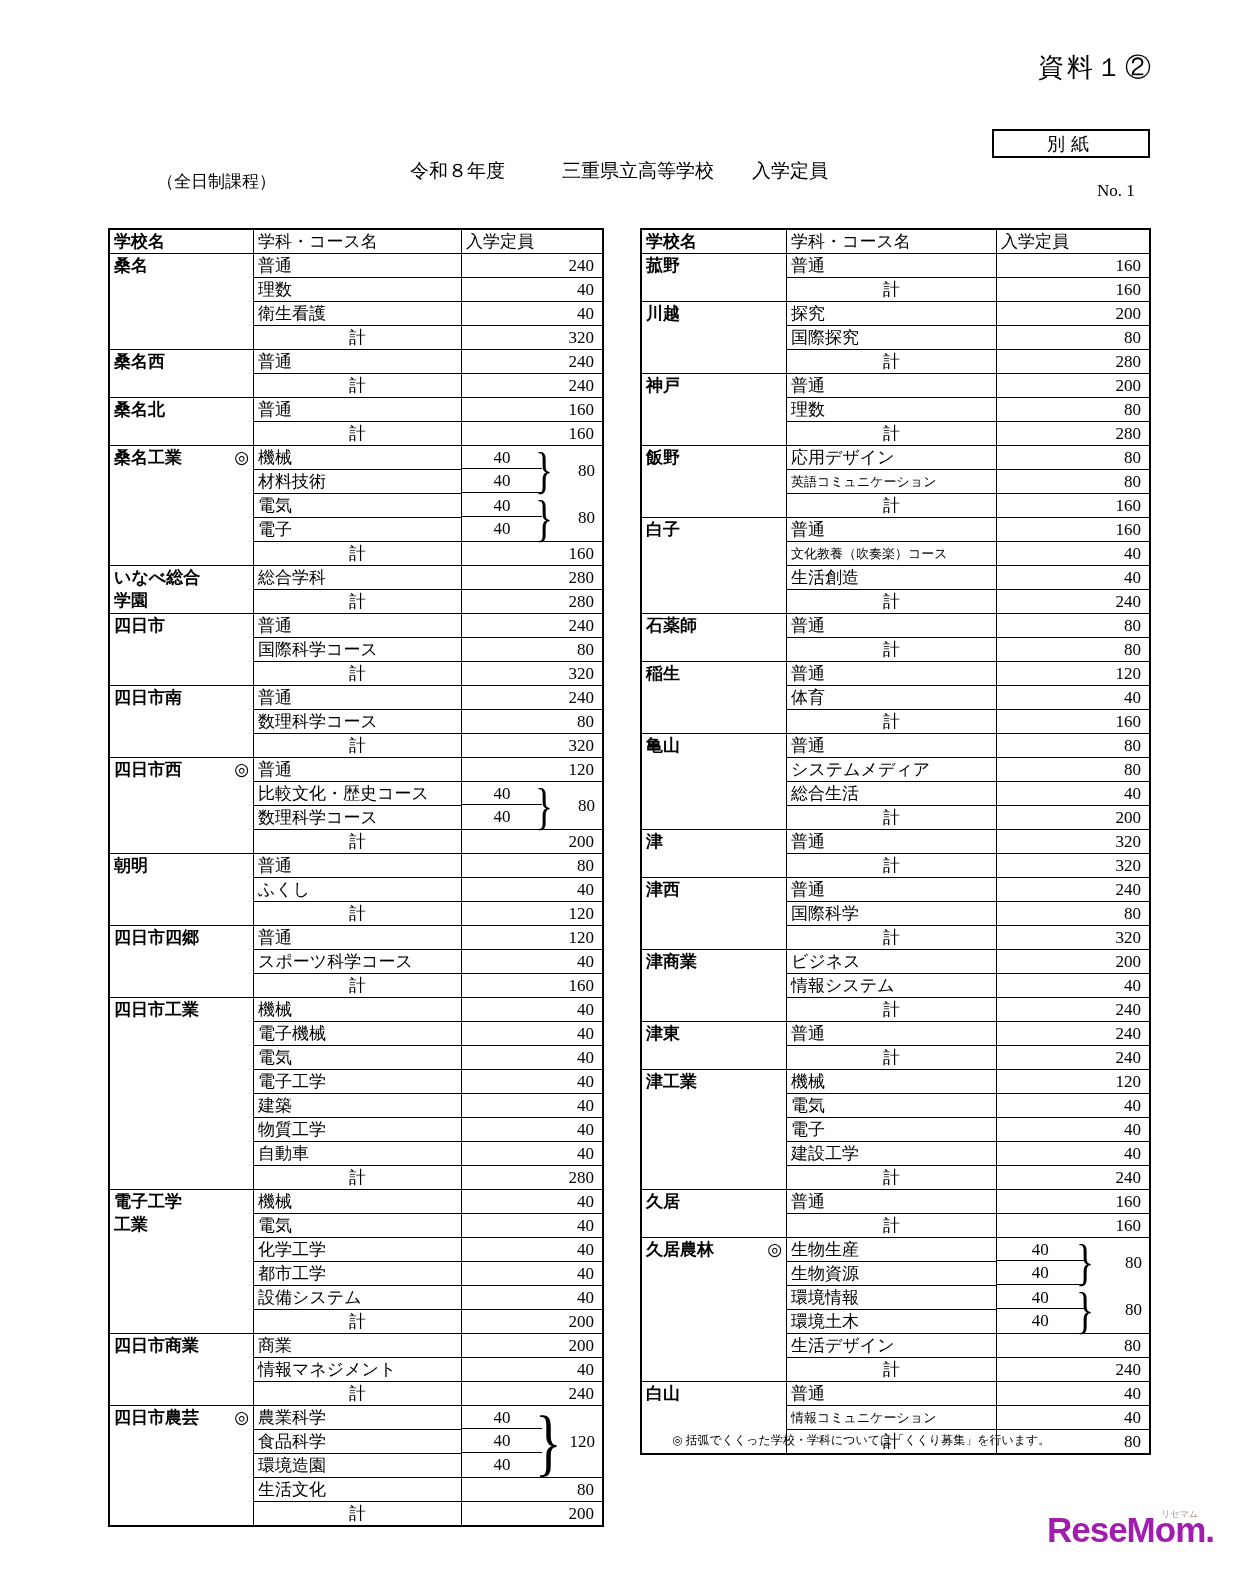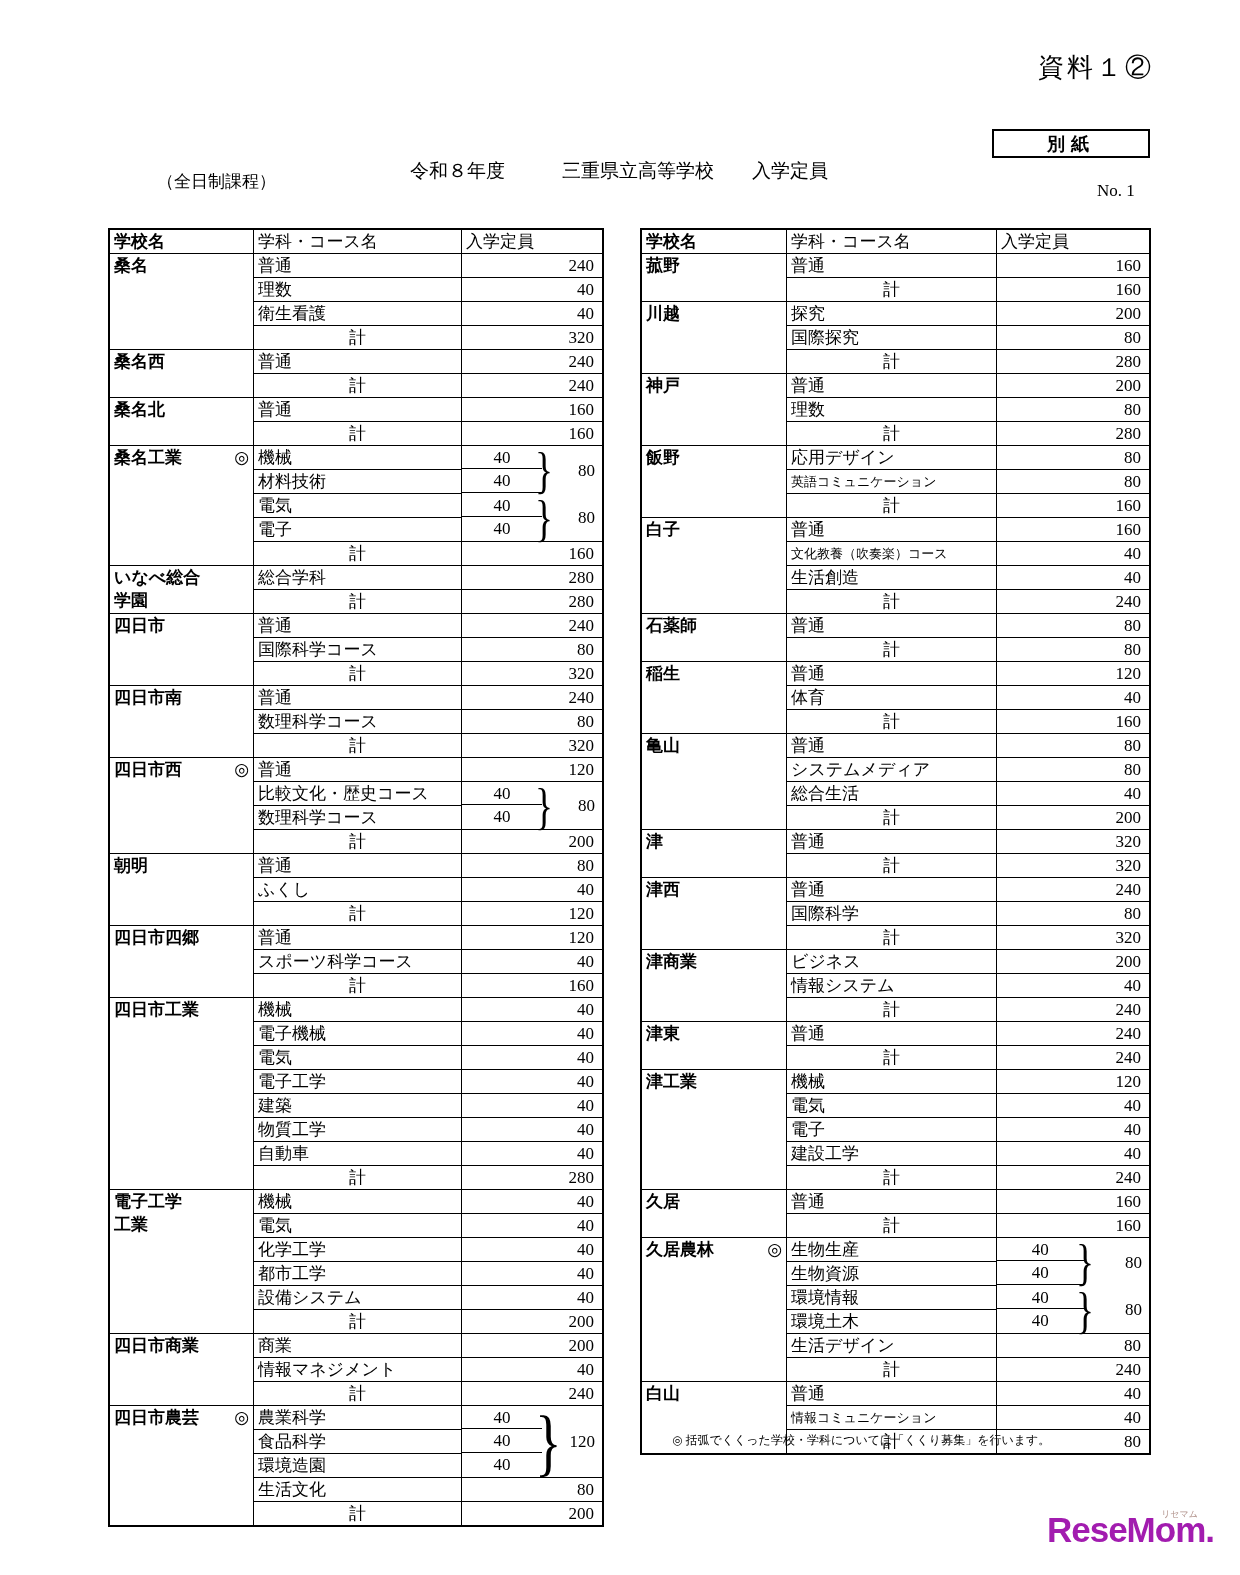--- a/index.html
+++ b/index.html
@@ -6,21 +6,21 @@
   html,body { background:#ffffff; }
   body {
     width:1240px; height:1575px; position:relative;
     font-family:"Liberation Serif","DejaVu Serif",serif;
     color:#000;
   }
   .doc-ref { position:absolute; top:50px; left:1038px; font-size:26px; letter-spacing:3px; }
   .attachment-box {
     position:absolute; top:129px; left:992px; width:158px; height:29px;
     border:2.5px solid #000; display:flex; align-items:center; justify-content:center;
-    font-weight:bold; font-size:18px; letter-spacing:6px;
+    font-weight:normal; font-size:18px; letter-spacing:6px;
   }
   .title { position:absolute; top:158px; left:410px; font-size:19px; white-space:pre; }
   .subtitle { position:absolute; top:170px; left:117px; font-size:17px;margin-left:40px; }
   .page-no { position:absolute; top:181px; left:1097px; font-size:17px; }
 
   table.school-table {
     position:absolute; border-collapse:separate; border-spacing:0;
     border:2.5px solid #000; table-layout:fixed; background:#fff;
   }
   #left-table { top:228px; left:108px; width:492px; }

